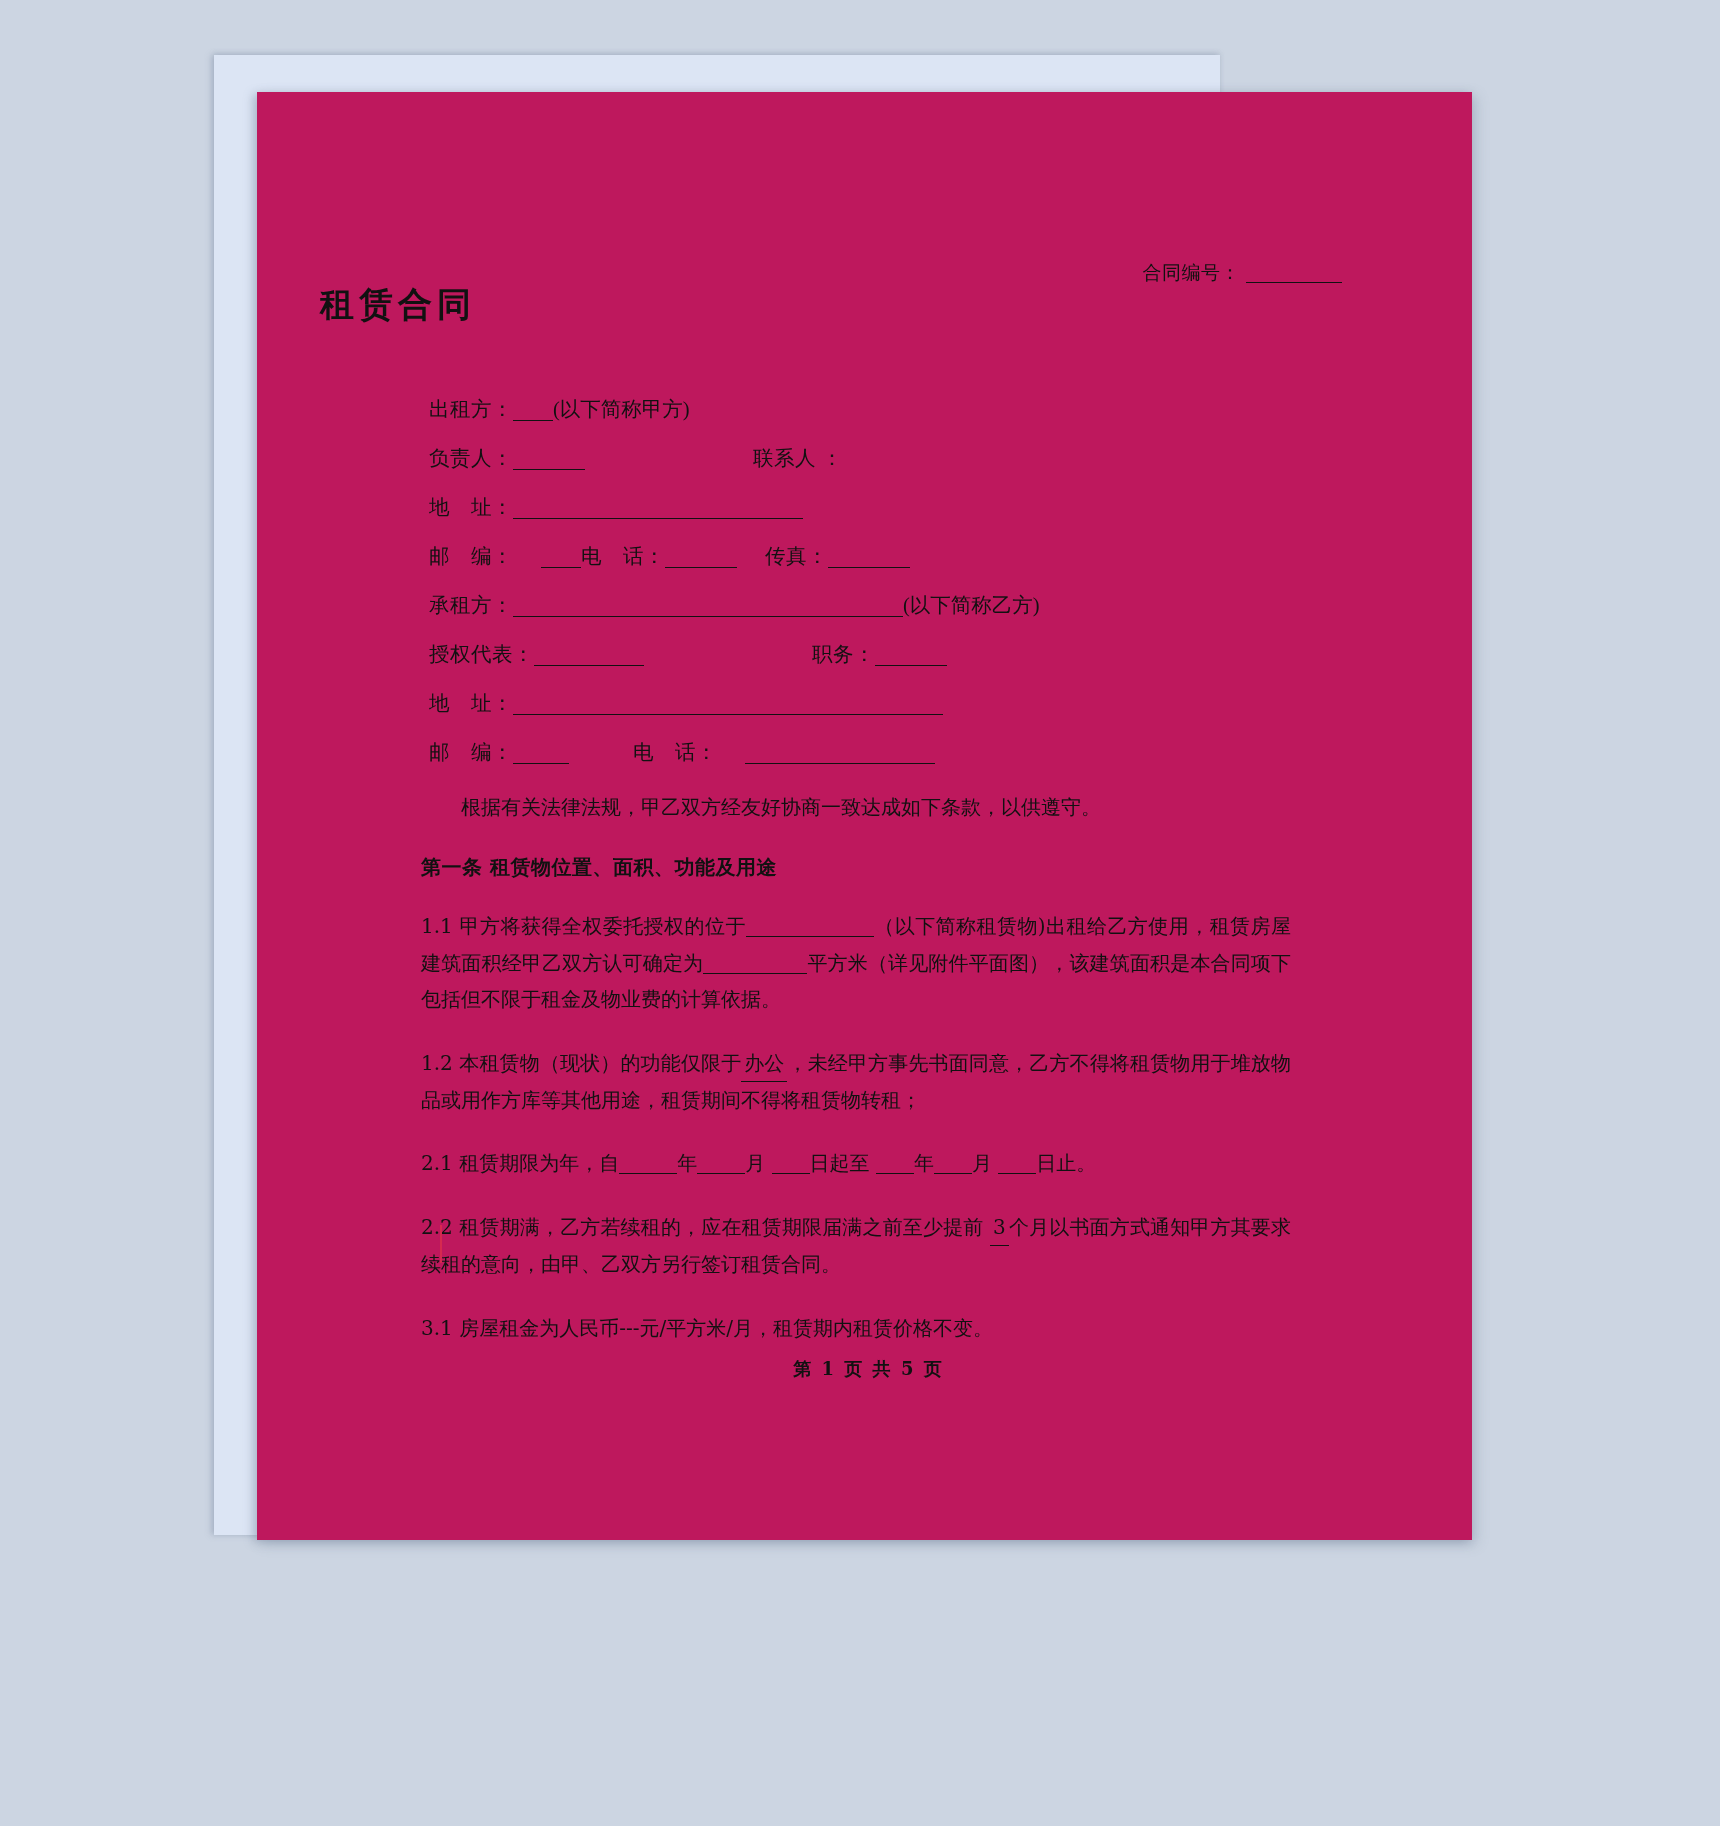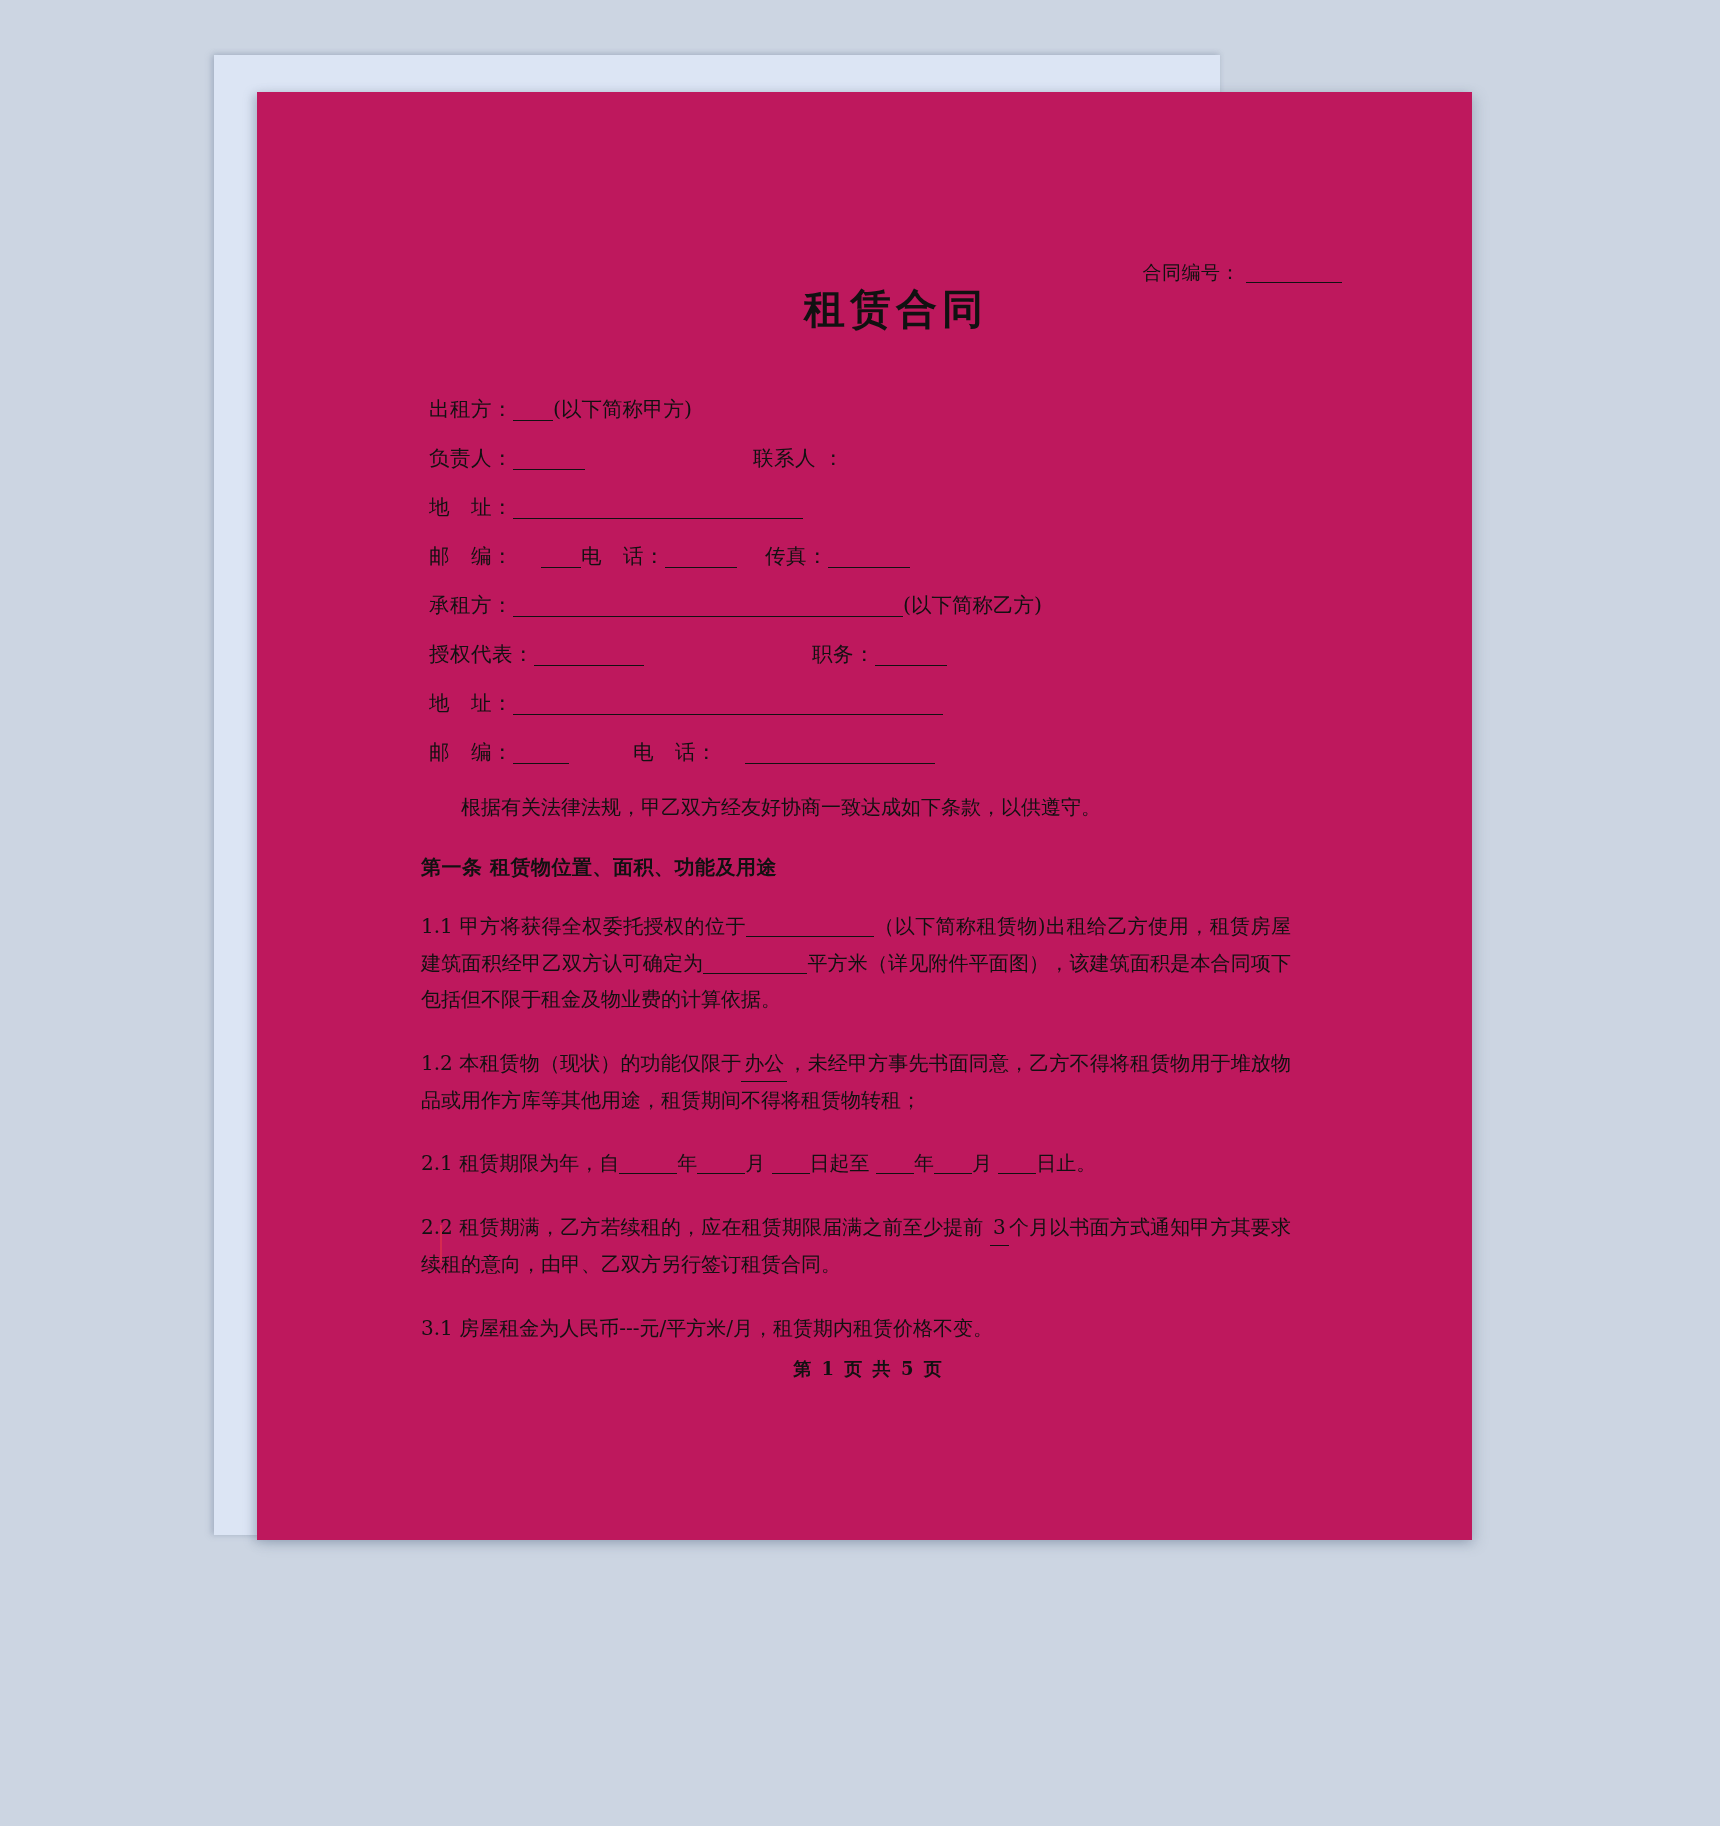--- a/index.html
+++ b/index.html
@@ -65,39 +65,39 @@
     width: 96px;
     vertical-align: -4px;
     margin-left: 6px;
   }
 
   .doc-title {
     position: absolute;
     left: 0;
     right: 0;
     top: 190px;
-    text-align: center;
-    font-size: 41px;
+    font-size: 34px;
     font-weight: bold;
     letter-spacing: 5px;
     padding-left: 63px;
   }
 
   .party-block {
     position: absolute;
     left: 172px;
     top: 307px;
     width: 900px;
     font-size: 20.5px;
     line-height: 1;
   }
   .pline {
     height: 49px;
     white-space: nowrap;
     position: relative;
+    font-family: Liberation Serif, serif;
   }
   .pline .lbl { letter-spacing: 0.5px; }
   .ul {
     display: inline-block;
     border-bottom: 1.7px solid #111;
     vertical-align: -5px;
   }
   .ul.w40  { width: 40px; }
   .ul.w56  { width: 56px; }
   .ul.w72  { width: 72px; }

